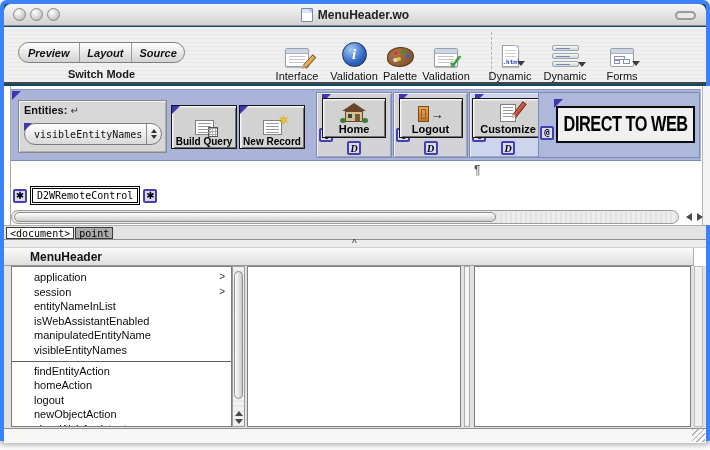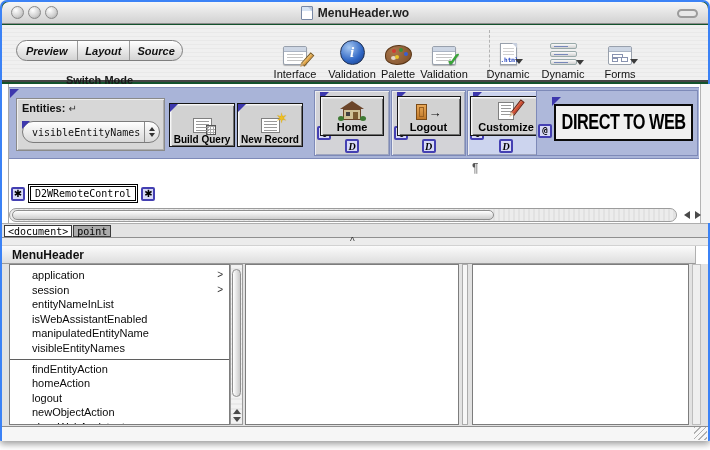--- a/index.html
+++ b/index.html
@@ -1,20 +1,20 @@
 <!DOCTYPE html>
 <html><head>
 <meta charset="utf-8">
 <style>
   * { margin:0; padding:0; box-sizing:border-box; }
   html,body { width:710px; height:450px; background:#fff; overflow:hidden;
               font-family:"Liberation Sans", sans-serif; }
   .window { position:absolute; left:0; top:0; width:710px; height:441px;
-            border:2px solid #3b82f6; border-radius:7px 7px 1px 1px;
-            background:#14532d; box-shadow:0 3px 7px rgba(0,0,0,.40); }
+            border:4px solid #3b82f6; border-radius:7px 7px 1px 1px;
+            background:#0c4a6e; box-shadow:0 3px 7px rgba(0,0,0,.40); }
 
   
   .titlebar { position:absolute; left:0; top:0; right:0; height:22px;
               border-radius:7px 7px 0 0;
               background:linear-gradient(#f6f6f6,#d2d2d2);
               border-bottom:1px solid #8c8c8c; }
   .tl { position:absolute; top:4px; width:13px; height:13px; border-radius:50%;
         background:radial-gradient(circle at 35% 30%, #ffffff, #cfcfcf 60%, #9c9c9c);
         border:1px solid #8a8a8a; }
   .title-wrap { position:absolute; left:0; right:0; top:0; height:22px;
@@ -31,21 +31,21 @@
   .toolbar { position:absolute; left:0; top:23px; right:0; height:57px;
              background:repeating-linear-gradient(#f0f0f0 0 3px, #e9e9e9 3px 4px);
              border-bottom:2px solid #454545; }
   .seg-ctl { position:absolute; left:14px; top:15px; width:167px; height:21px;
              display:flex; border:1px solid #7f7f7f; border-radius:11px;
              background:linear-gradient(#ffffff,#d3d3d3); overflow:hidden; }
   .seg { flex:1; display:flex; align-items:center; justify-content:center;
          font-size:11px; font-weight:bold; color:#111; border-right:1px solid #9b9b9b;font-style:italic; }
   .seg:last-child { border-right:none; }
   .switch-label { position:absolute; left:14px; top:41px; width:167px; text-align:center;
-                  font-size:11px; font-weight:bold; color:#1a1a1a;margin-top:8px; }
+                  font-size:11px; font-weight:bold; color:#1a1a1a; }
   .tbtn { position:absolute; top:7px; width:58px; height:48px; display:flex;
           flex-direction:column; align-items:center; justify-content:flex-end; gap:3px; }
   .tbtn .tlabel { font-size:11px; color:#111; white-space:nowrap; }
   .tb-sep { position:absolute; left:487px; top:5px; height:47px;
             border-left:1px dashed #b3b3b3; }
 
   .win-icon { width:24px; height:19px; background:#fff; border:1px solid #98a0ac;
               border-radius:2px; position:relative; box-shadow:0 1px 1px rgba(0,0,0,.25); }
   .win-icon::before { content:""; position:absolute; left:0; right:0; top:0; height:4px;
               background:#cdd6e4; border-bottom:1px solid #aab4c4; }
@@ -226,21 +226,21 @@
 
   
   .splitter { position:absolute; left:0; top:154px; right:0; height:8px; background:#ececec;
               border-bottom:1px solid #d2d2d2; }
   .caret { position:absolute; left:348px; top:152px; font-size:10px; color:#333; }
 
   
   .browser-head { position:absolute; left:0; top:162px; right:12px; height:18px;
               background:linear-gradient(#fbfbfb,#dedede); border-bottom:1px solid #9a9a9a;
               border-right:1px solid #b0b0b0; display:flex; align-items:center; }
-  .browser-title { font-size:12px; font-weight:bold; color:#111; padding-left:10px; }
+  .browser-title { font-size:12px; font-weight:bold; color:#111; padding-left:26px; }
   .cols-bg { position:absolute; left:0; top:180px; right:0; height:162px; background:#e2e2e2; }
   .col { position:absolute; top:180px; height:161px; background:#fff; border:1px solid #7d7d7d;
          overflow:hidden; }
   .col1 { left:7px;  width:221px; }
   .col2 { left:243px; width:214px; }
   .col3 { left:470px; width:217px; }
   .mini-split { position:absolute; left:460px; top:180px; width:6px; height:161px;
          background:#f6f6f6; border:1px solid #ababab; }
   .col-strip { position:absolute; left:690px; top:180px; width:9px; height:161px;
          background:#efefef; border:1px solid #bdbdbd; }

